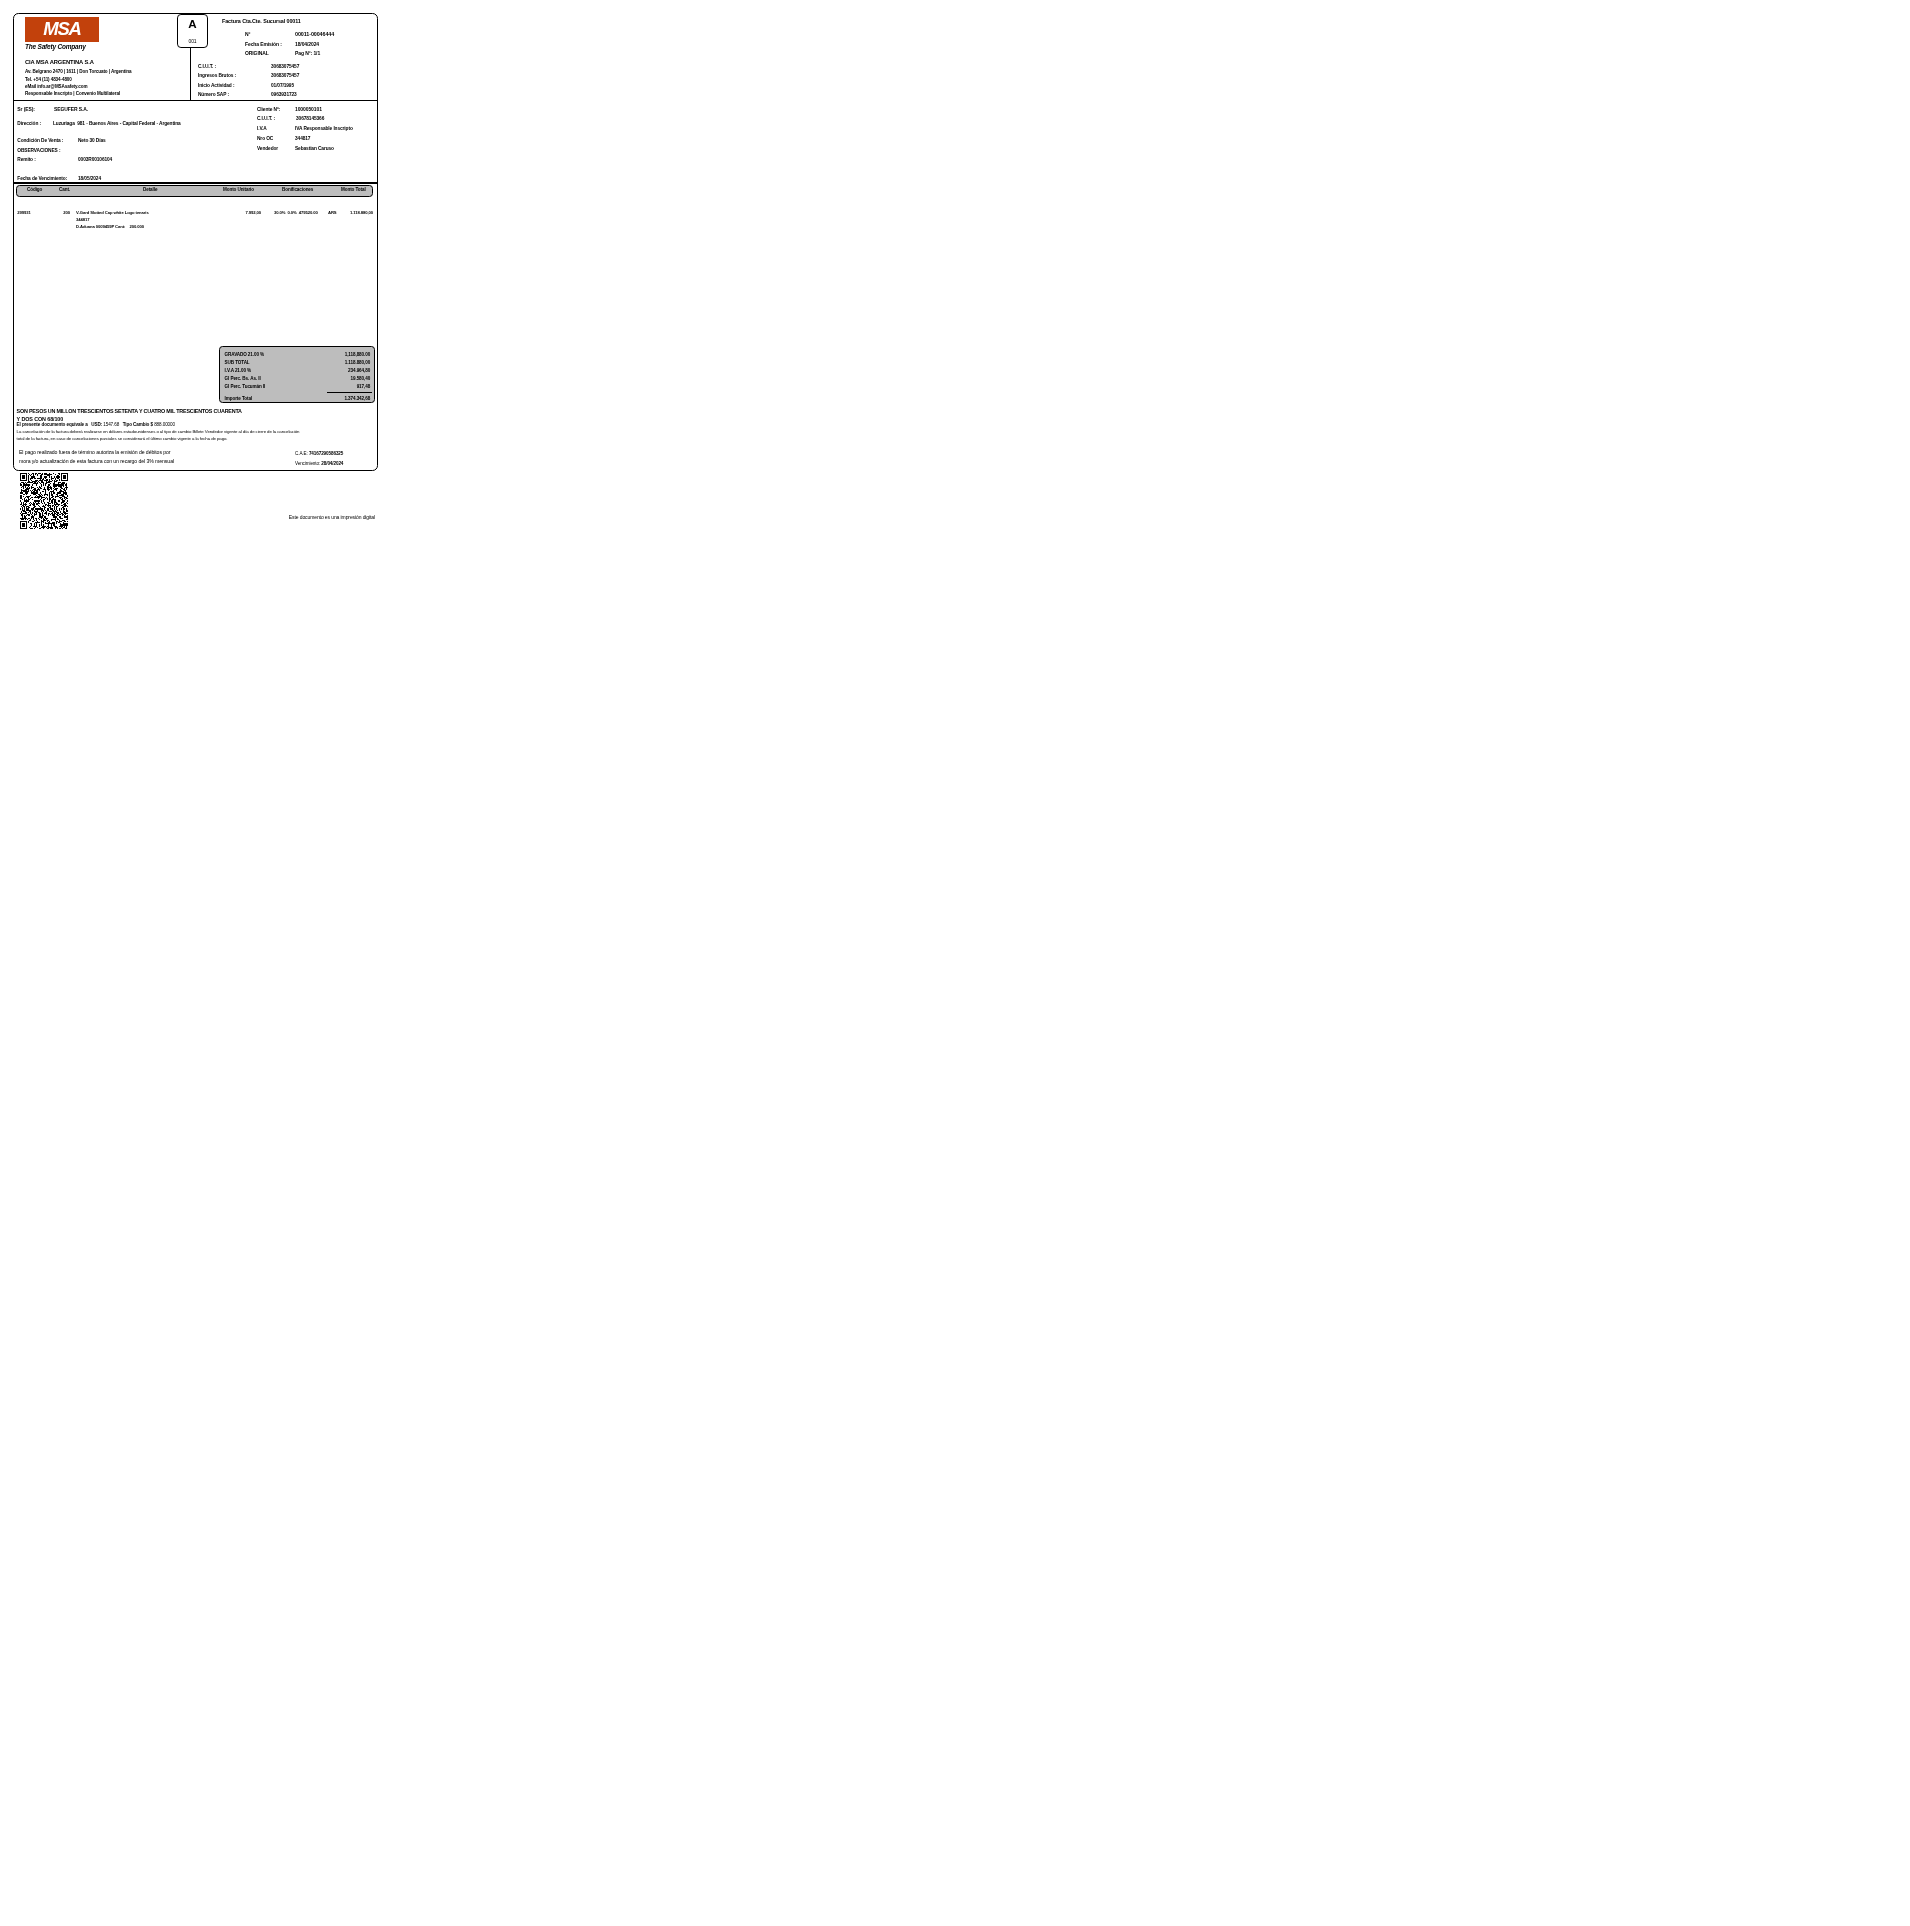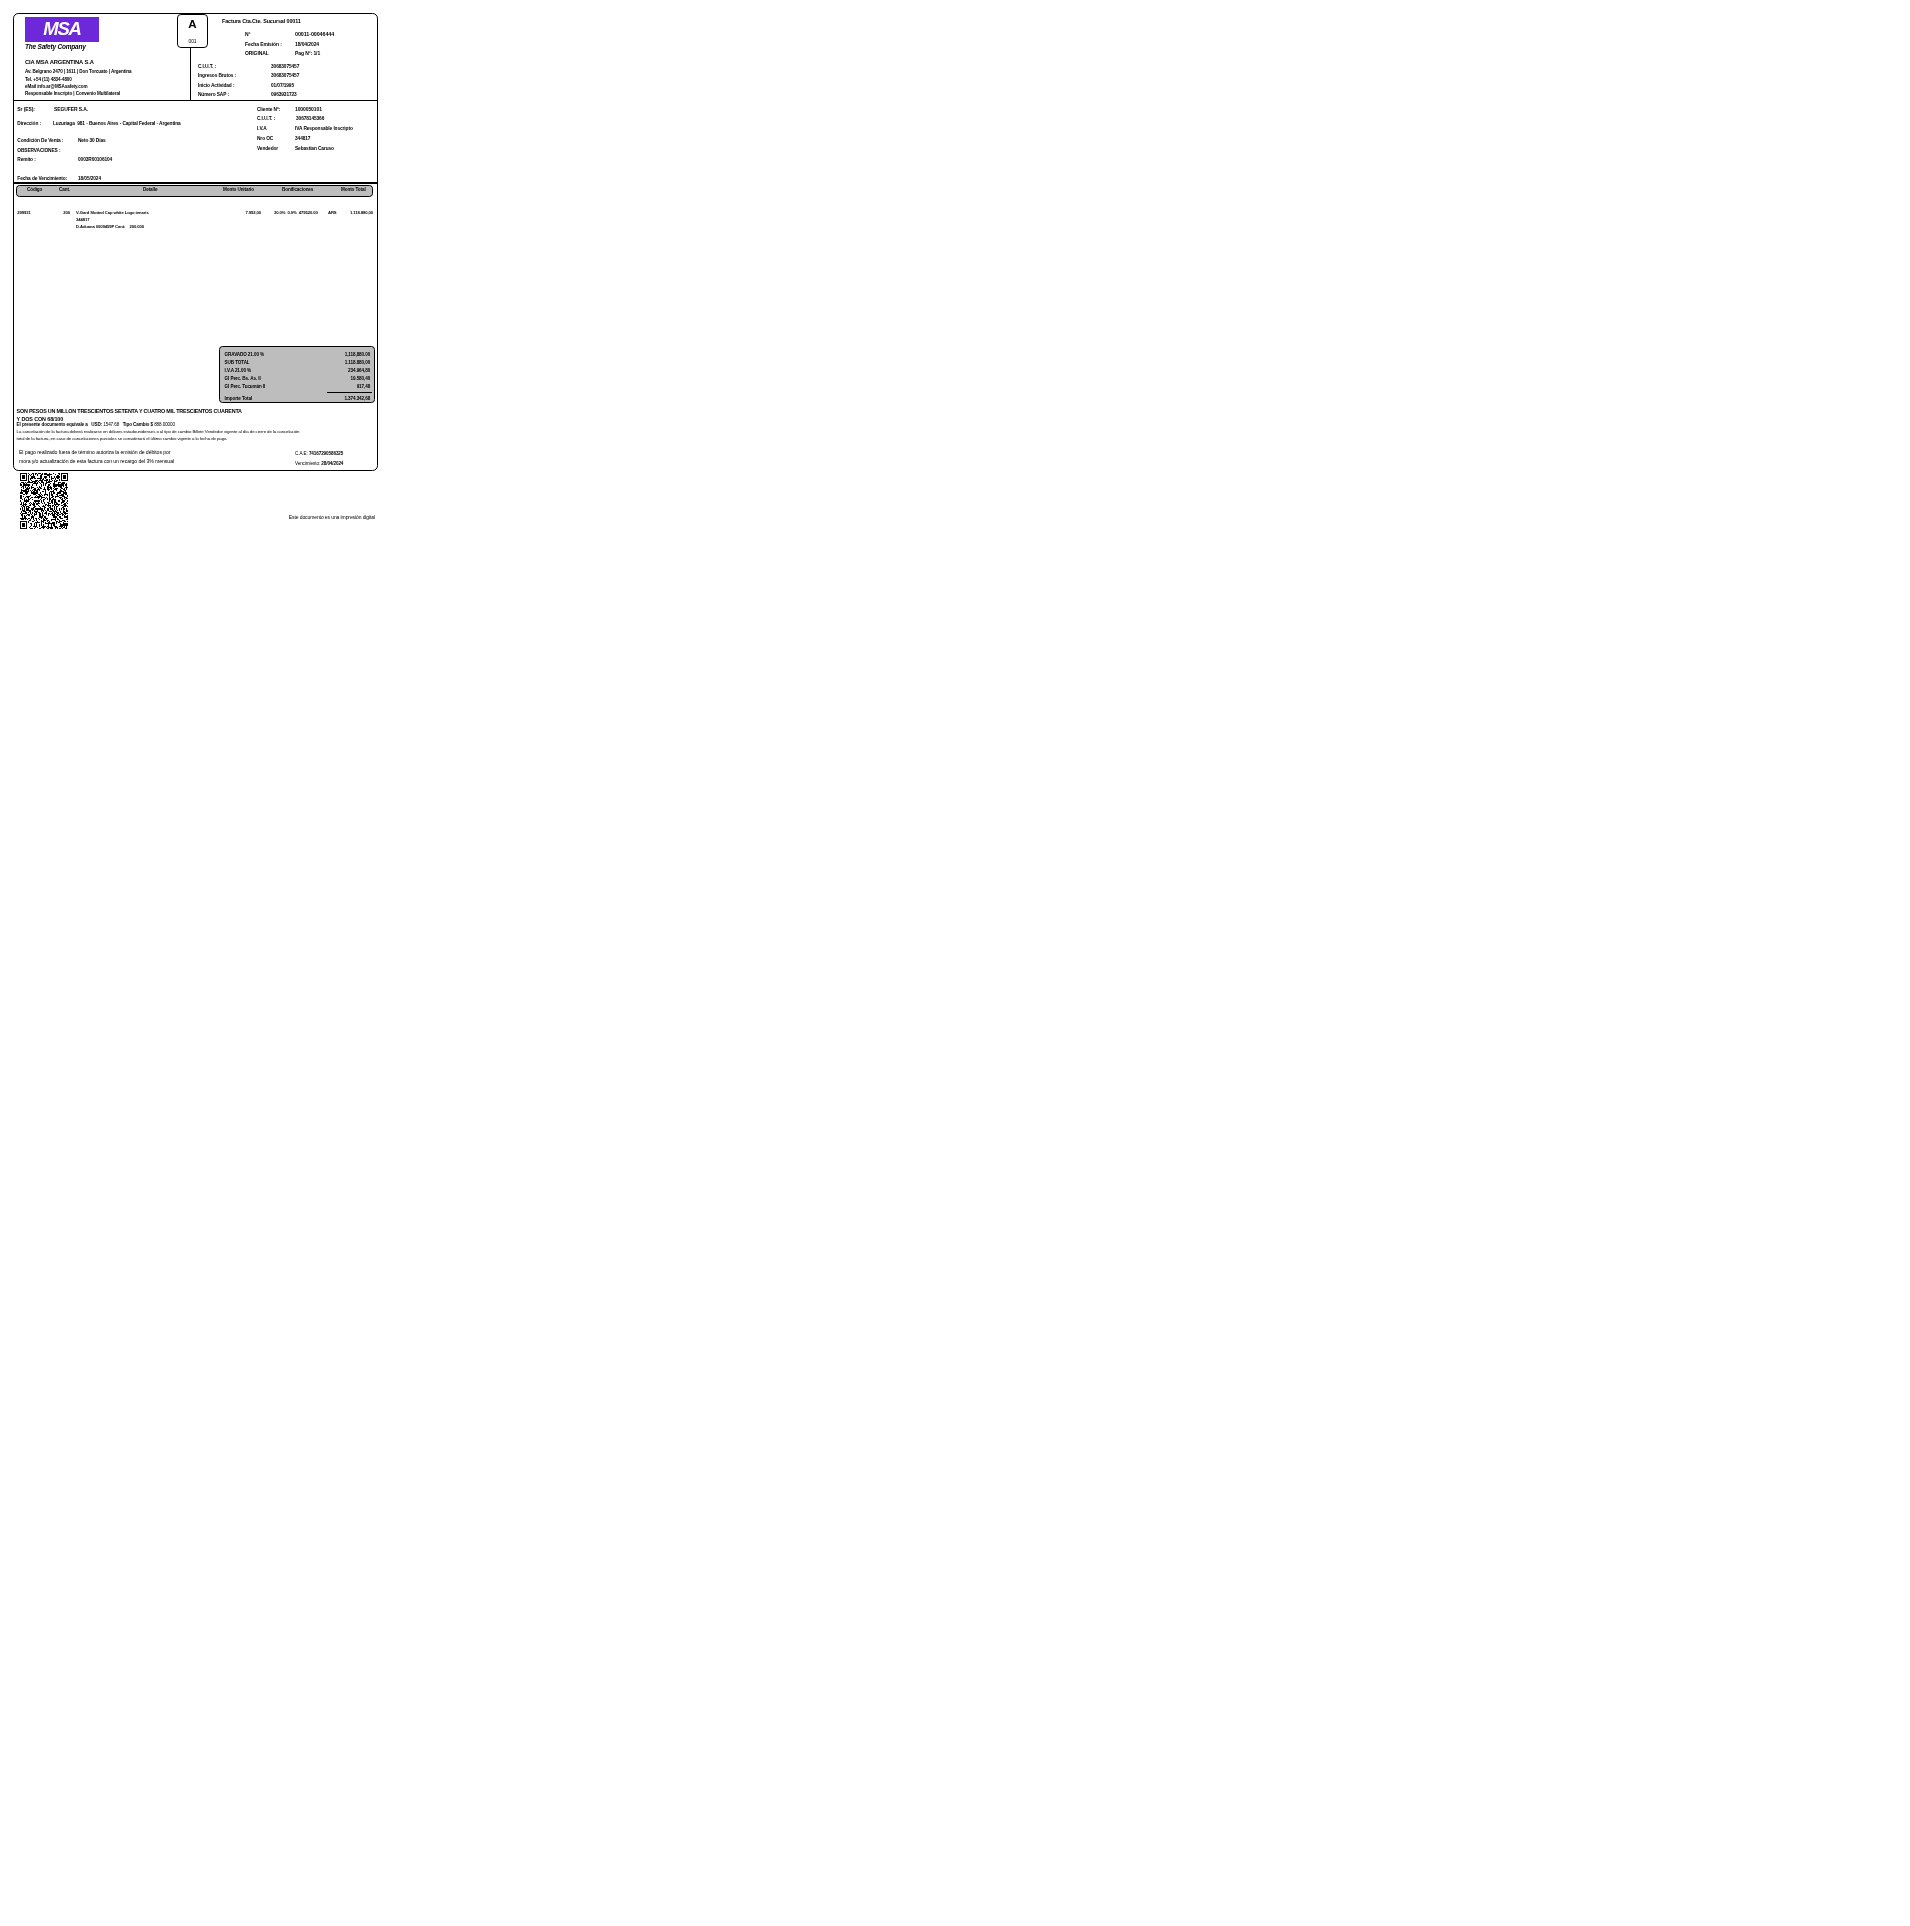--- a/index.html
+++ b/index.html
@@ -6,21 +6,21 @@
   .page{position:relative;width:382px;height:540px;background:#fff;
         font-family:"Liberation Sans","DejaVu Sans",sans-serif;color:#000;
         letter-spacing:-0.1px;}
   .abs{position:absolute;}
   .b{font-weight:bold;}
   .pre{white-space:pre;}
   .r{text-align:right;}
   .outer-border{left:12.7px;top:13px;width:365px;height:458px;
         border:1.2px solid #000;border-radius:5.4px;box-sizing:border-box;}
   .hline{background:#000;}
-  .logo-box{left:25px;top:17.3px;width:74px;height:25px;background:#6d28d9;
+  .logo-box{left:25px;top:17.3px;width:74px;height:25px;background:#c2410c;
         color:#fff;font-weight:800;font-style:italic;font-size:18.5px;line-height:24px;
         text-align:center;letter-spacing:-1.2px;}
   .logo-tagline{left:25px;top:43px;width:74px;font-weight:bold;font-style:italic;
         font-size:6.5px;letter-spacing:-0.2px;}
   .a-box{left:177px;top:13.5px;width:31px;height:34px;border:1.2px solid #000;
         border-radius:3.9px;box-sizing:border-box;background:#fff;}
   .a-letter{left:0;right:0;top:2.3px;text-align:center;font-size:11.6px;font-weight:bold;}
   .a-code{left:0;right:0;bottom:2.3px;text-align:center;font-size:5px;}
   .grey-bar{left:16px;top:185px;width:357px;height:11.6px;background:#bdbdbd;
         border:0.8px solid #000;border-radius:3.5px;box-sizing:border-box;}

